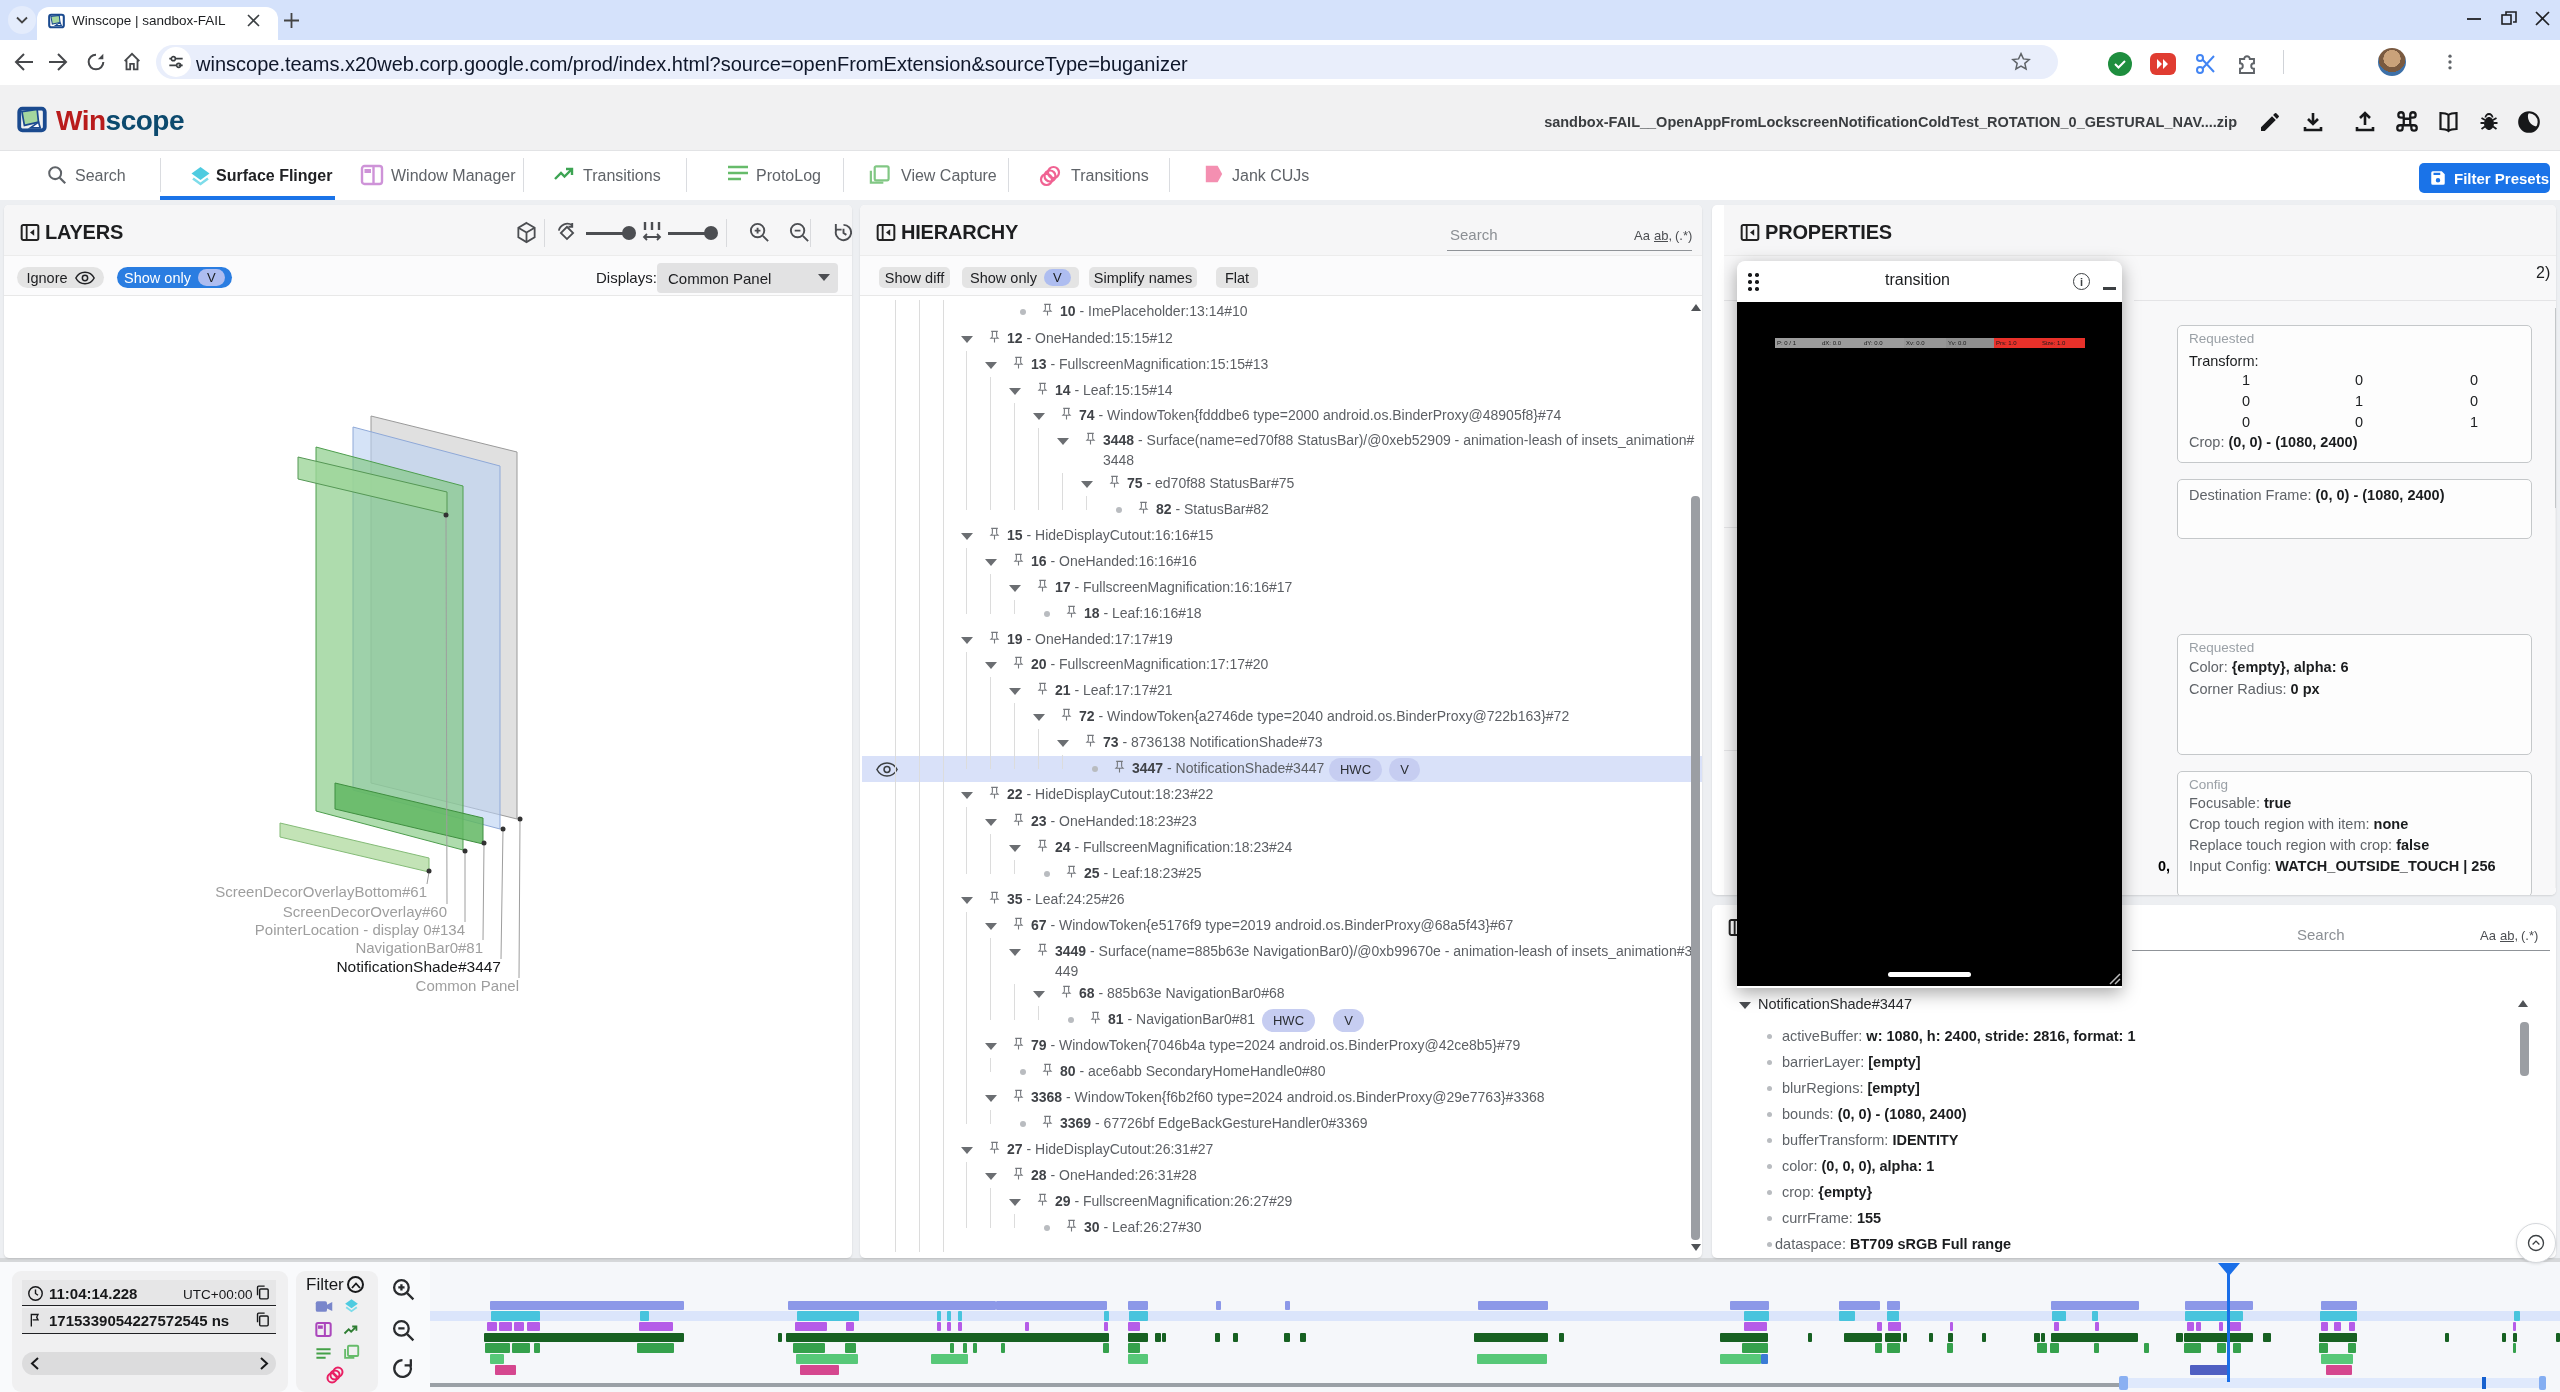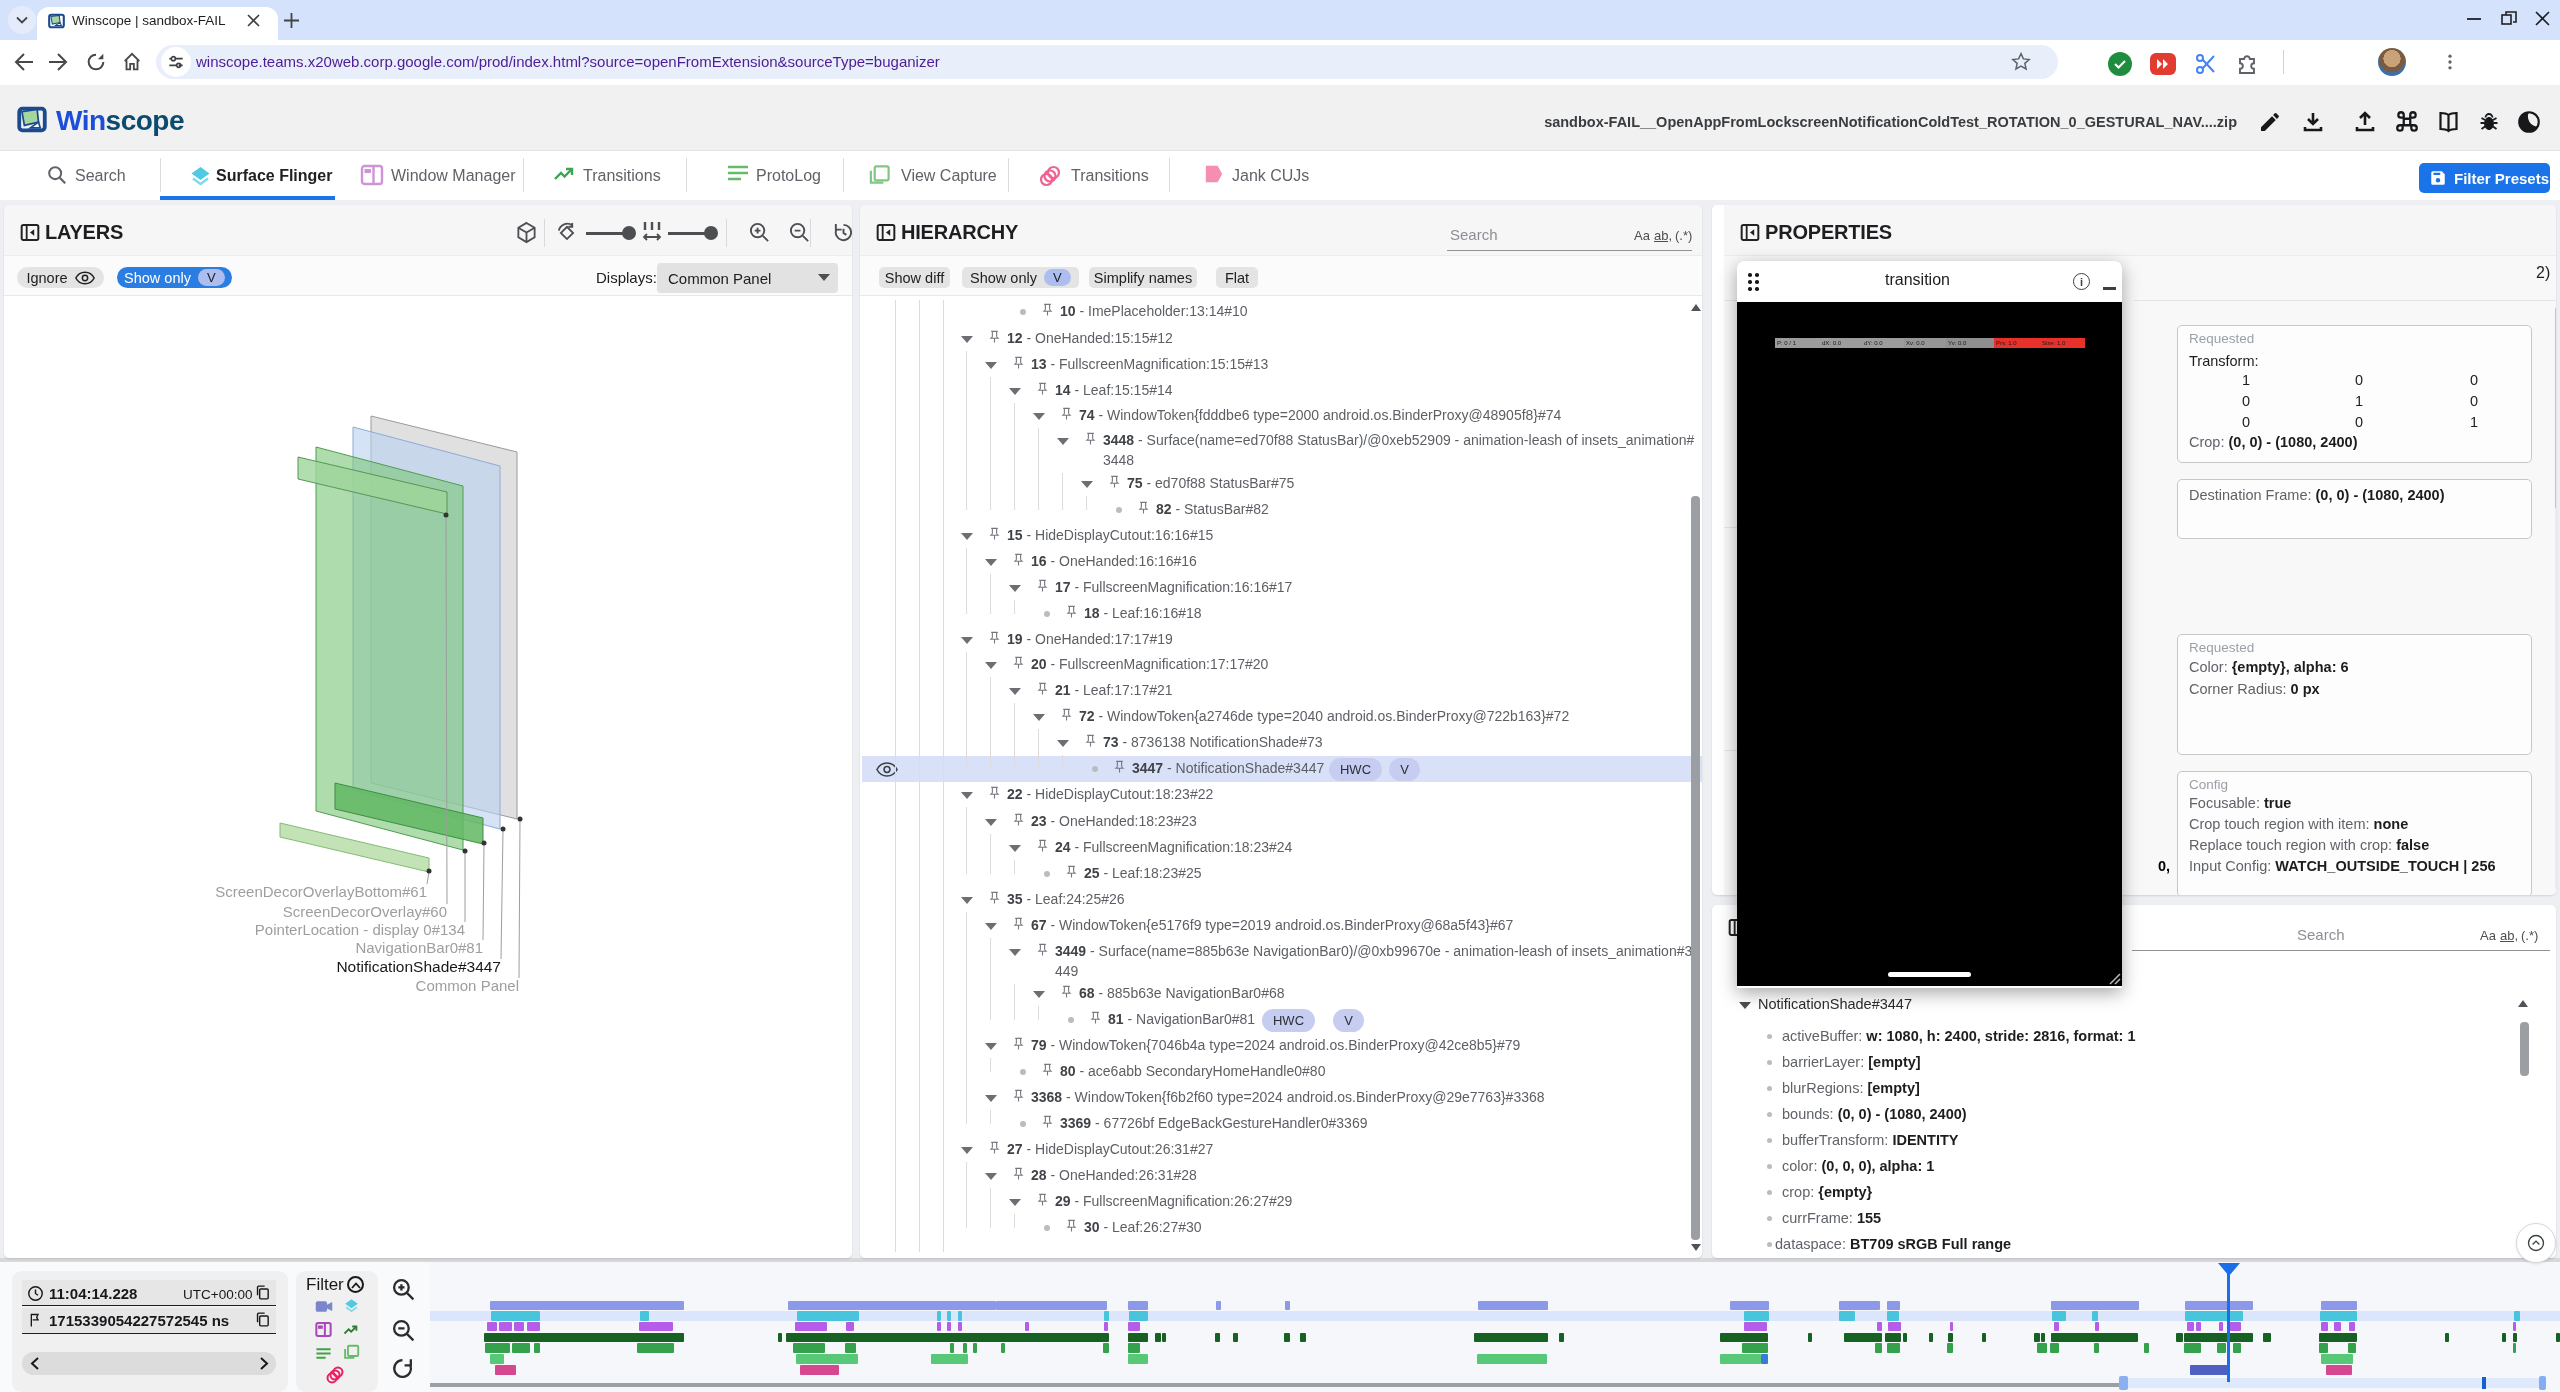--- a/index.html
+++ b/index.html
@@ -67,21 +67,21 @@
 <svg class="abs" style="left:121px;top:51px" width="22" height="22" viewBox="0 0 24 24">
     <path d="M4 11l8-8 8 8M6 10v10h4v-6h4v6h4V10" fill="none" stroke="#46484b" stroke-width="2"></path>
   </svg>
 <div class="abs" style="left:156px;top:45px;width:1902px;height:34px;border-radius:17px;background:#e9eefb"></div>
 <div class="abs" style="left:161px;top:47px;width:30px;height:30px;border-radius:50%;background:#fff"></div>
 <svg class="abs" style="left:168px;top:54px" width="16" height="16" viewBox="0 0 24 24">
     <circle cx="8" cy="7" r="3" fill="none" stroke="#3c4043" stroke-width="2.4"></circle>
     <path d="M11 7h11M2 7h3M2 17h11M16 17h6" stroke="#3c4043" stroke-width="2.4"></path>
     <circle cx="16" cy="17" r="3" fill="none" stroke="#3c4043" stroke-width="2.4"></circle>
   </svg>
-<div class="abs" style="left:196px;top:53px;font-size:15px;color:#4c1d95">winscope.teams.x20web.corp.google.com/prod/index.html?source=openFromExtension&amp;sourceType=buganizer</div>
+<div class="abs" style="left:196px;top:53px;font-size:20px;color:#0f172a">winscope.teams.x20web.corp.google.com/prod/index.html?source=openFromExtension&amp;sourceType=buganizer</div>
 <svg class="abs" style="left:2011px;top:52px" width="20" height="20" viewBox="0 0 24 24">
     <path d="M12 2l2.9 6.3 6.9.7-5.2 4.6 1.5 6.8L12 16.9 5.9 20.4l1.5-6.8L2.2 9l6.9-.7z" fill="none" stroke="#5f6368" stroke-width="1.8"></path>
   </svg>
 <div class="abs" style="left:2108px;top:52px;width:24px;height:24px;border-radius:50%;background:#1e8e3e"></div>
 <svg class="abs" style="left:2113px;top:57px" width="14" height="14">
     <path d="M2 7l3.5 3.5L12 4" stroke="#fff" stroke-width="2" fill="none"></path>
   </svg>
 <div class="abs" style="left:2150px;top:53px;width:26px;height:22px;border-radius:6px;background:#e03c31"></div>
 <svg class="abs" style="left:2156px;top:58px" width="14" height="12">
     <path d="M1 1l5 5-5 5M7 1l5 5-5 5" fill="#fff"></path>
@@ -99,21 +99,21 @@
 <svg class="abs" style="left:2440px;top:52px" width="20" height="20" viewBox="0 0 24 24">
     <circle cx="12" cy="5" r="2" fill="#5f6368"></circle>
     <circle cx="12" cy="12" r="2" fill="#5f6368"></circle>
     <circle cx="12" cy="19" r="2" fill="#5f6368"></circle>
   </svg>
 <svg class="abs" style="left:17px;top:106px" width="30" height="27" viewBox="0 0 24 22">
     <rect x="1.6" y="2.2" width="20.8" height="17.6" rx="2.6" fill="#f1f1f2" stroke="#1a4a8f" stroke-width="3.1"></rect>
     <path d="M3.8 4.6l12.4-1.8 1.1 10.3-11.5 2.7z" fill="#a4d69e" stroke="#1a4a8f" stroke-width="1.4"></path>
     <path d="M17.3 13.1l-6.6 4.7h8z" fill="#fff" stroke="#1a4a8f" stroke-width="1.4"></path>
   </svg>
-<div class="abs" style="left:56px;top:105px;font-size:28px;font-weight:700;letter-spacing:-.5px"><span style="color:#1d4ed8">Win</span><span style="color:#0c4a6e">scope</span></div>
+<div class="abs" style="left:56px;top:105px;font-size:28px;font-weight:700;letter-spacing:-.5px"><span style="color:#b91c1c">Win</span><span style="color:#0c4a6e">scope</span></div>
 <div class="abs" style="right:323px;top:114px;font-size:14.5px;font-weight:700;color:#3a3d40">sandbox-FAIL__OpenAppFromLockscreenNotificationColdTest_ROTATION_0_GESTURAL_NAV....zip</div>
 <svg class="abs" style="left:2258px;top:110px" width="24" height="24" viewBox="0 0 24 24">
     <path d="M3 17.2V21h3.8L17.8 10 14 6.2zM20.7 7.1a1 1 0 0 0 0-1.4L18.3 3.3a1 1 0 0 0-1.4 0l-1.8 1.8 3.8 3.8z" fill="#17181a"></path>
   </svg>
 <svg class="abs" style="left:2301px;top:110px" width="24" height="24" viewBox="0 0 24 24">
     <path d="M12 3v10M7 9l5 5 5-5" fill="none" stroke="#17181a" stroke-width="2.6"></path>
     <path d="M4 17v3h16v-3" fill="none" stroke="#17181a" stroke-width="2.6"></path>
   </svg>
 <svg class="abs" style="left:2353px;top:110px" width="24" height="24" viewBox="0 0 24 24">
     <path d="M12 15V4M7 8l5-5 5 5" fill="none" stroke="#17181a" stroke-width="2.6"></path>

